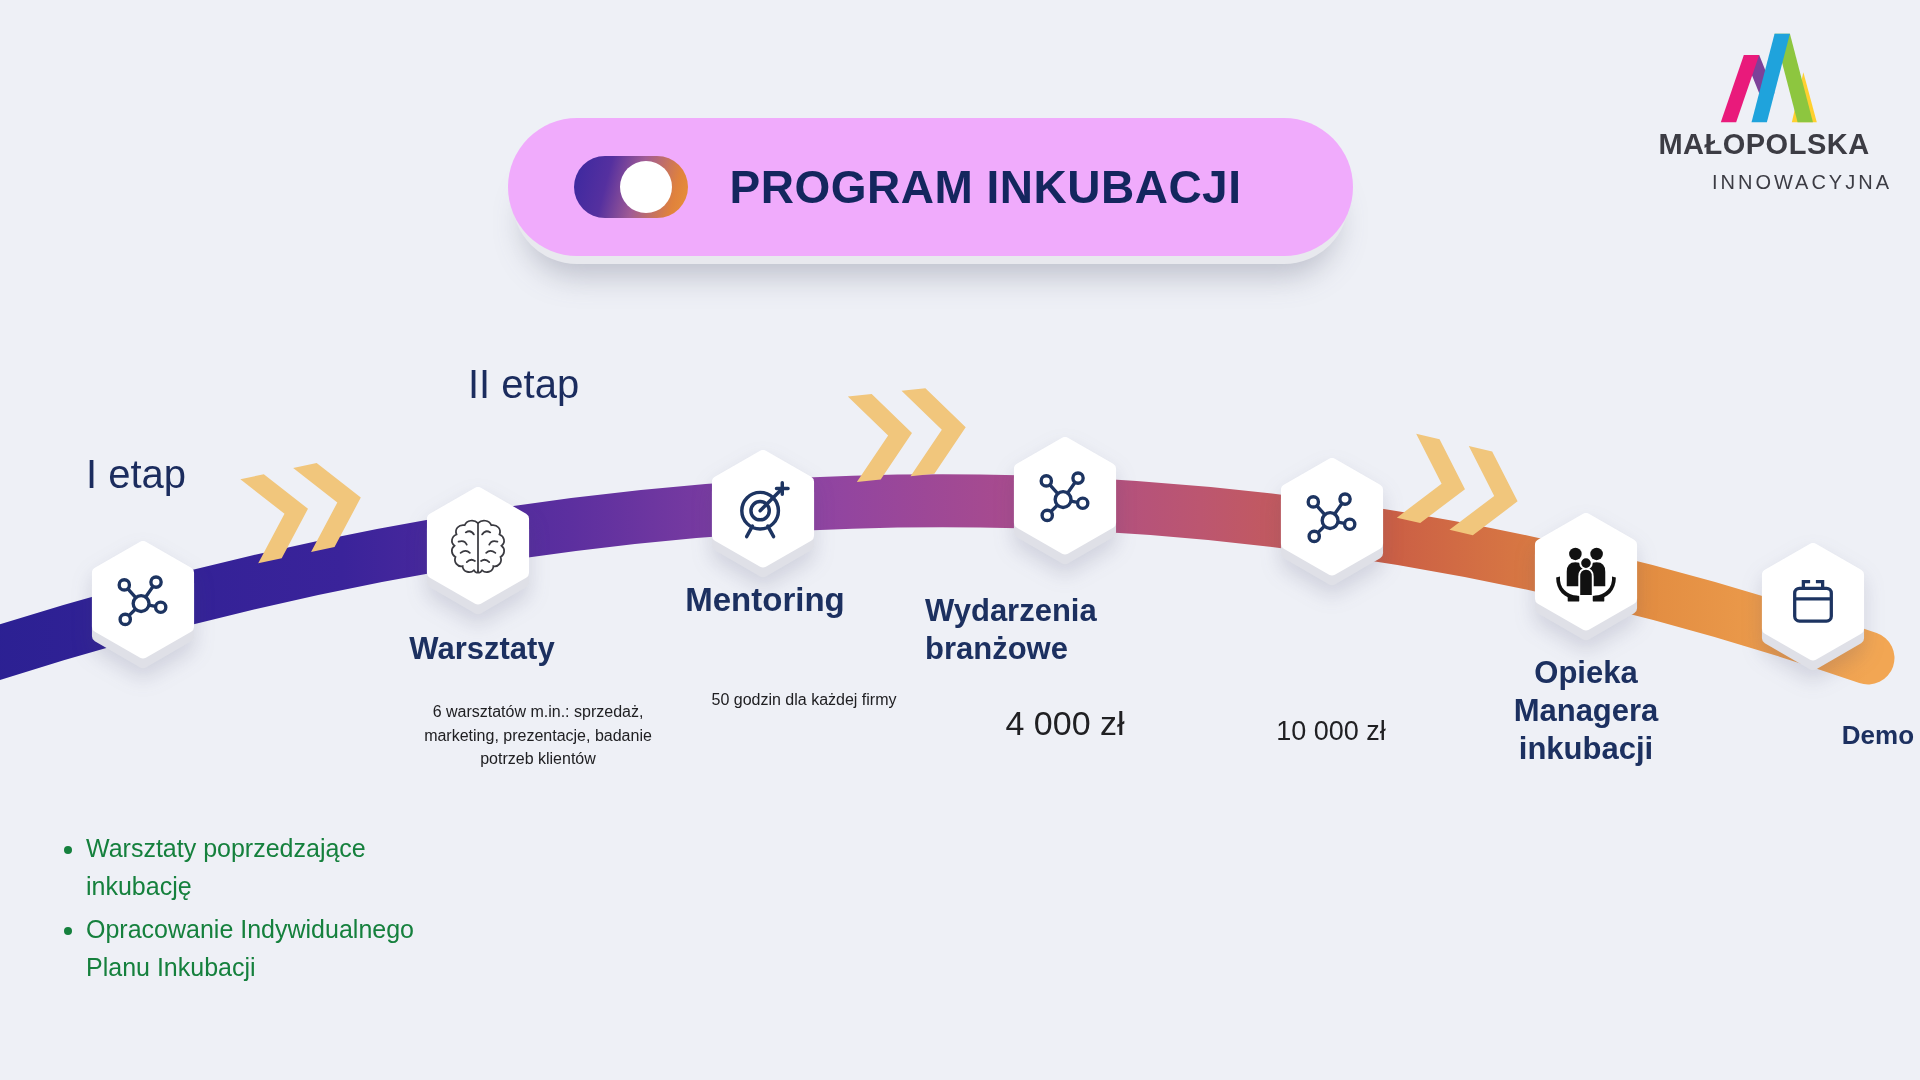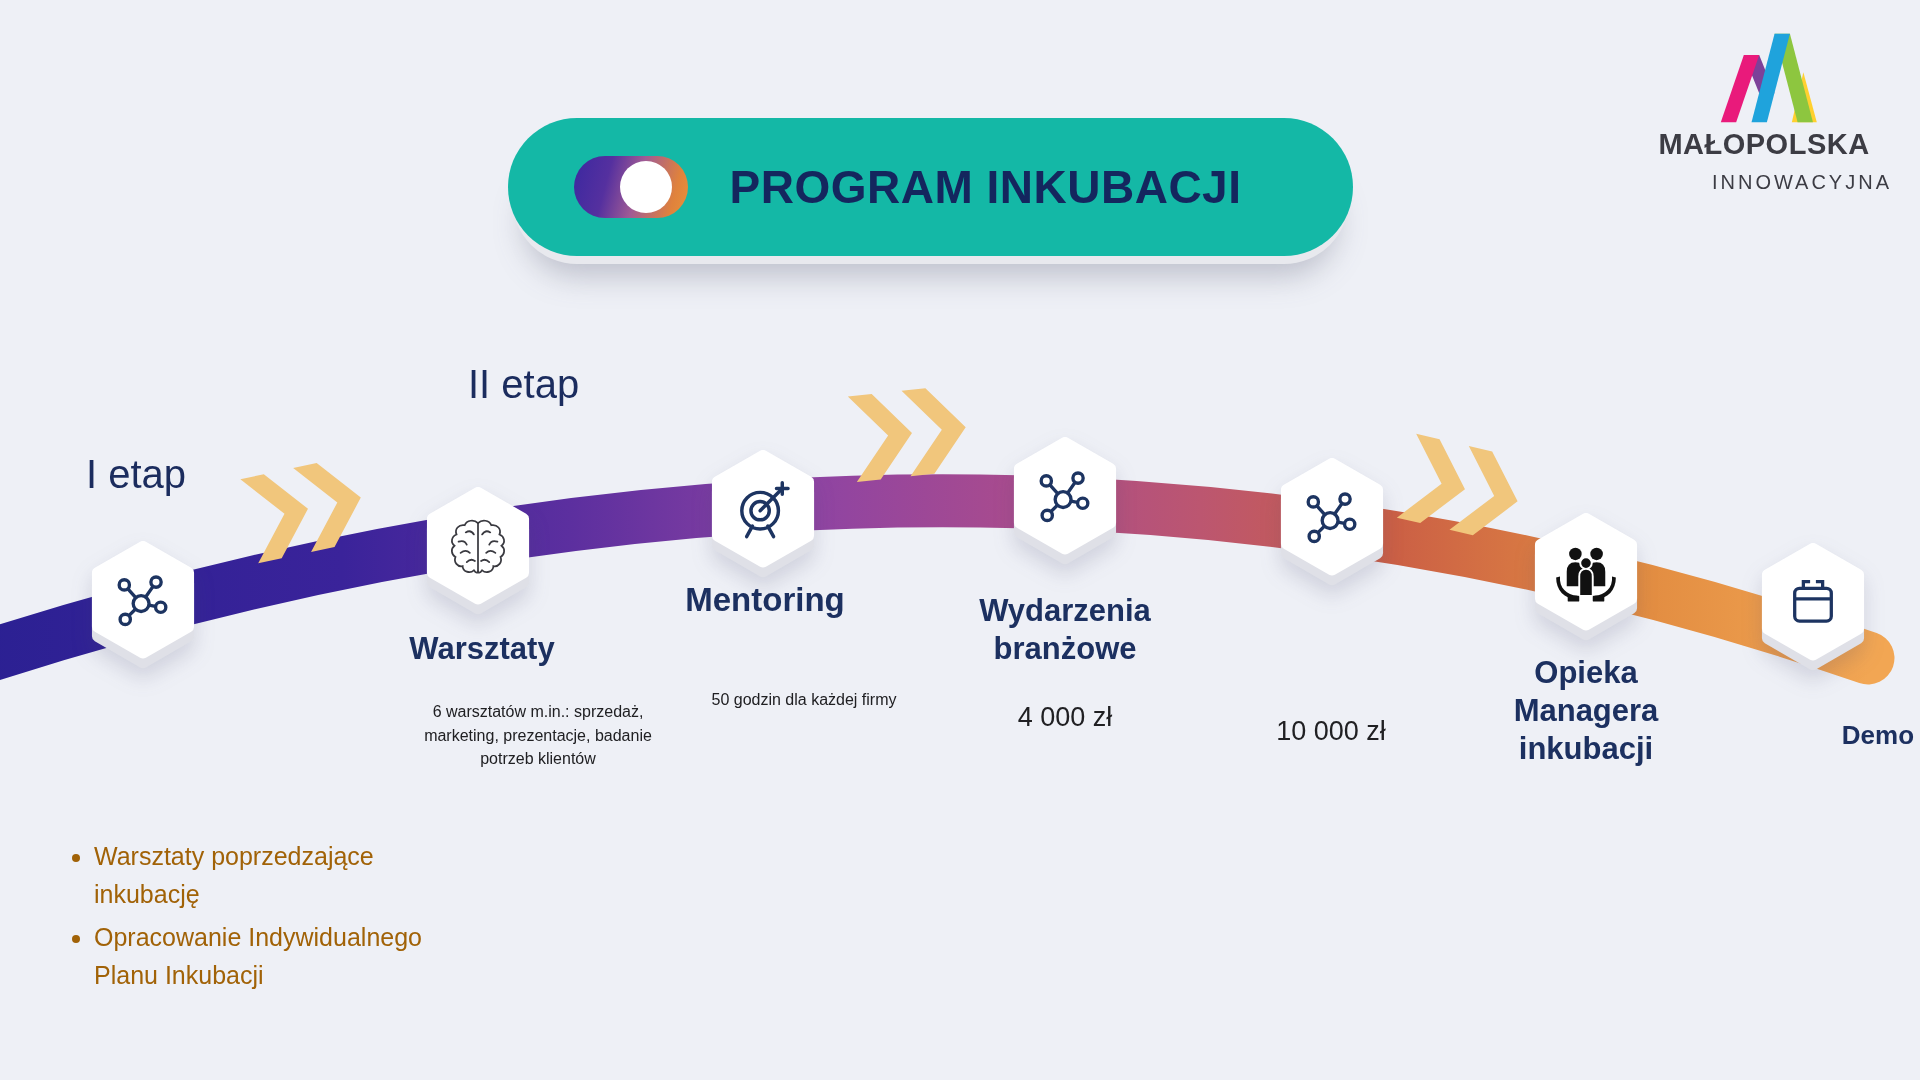--- a/index.html
+++ b/index.html
@@ -2,21 +2,21 @@
 <html><head>
 <meta charset="utf-8">
 <style>
   html,body{margin:0;padding:0;background:#eef0f6;}
   .stage{position:relative;width:1920px;height:1080px;background:#eef0f6;overflow:hidden;
          font-family:"Liberation Sans","DejaVu Sans",sans-serif;}
   svg{display:block;}
   .band-svg{position:absolute;left:0;top:0;width:1920px;height:1080px;}
 
   
-  .pill{position:absolute;left:508px;top:118px;width:845px;height:138px;background:#14b8a6;
+  .pill{position:absolute;left:508px;top:118px;width:845px;height:138px;background:#f0abfc;
         border-radius:70px;display:flex;align-items:center;padding-left:66px;padding-right:70px;
         box-sizing:border-box;box-shadow:0 12px 0 -4px #e8e9ee, 0 36px 30px -16px rgba(100,102,125,.35);}
   .toggle{position:relative;width:114px;height:62px;border-radius:31px;flex:0 0 auto;
           background:linear-gradient(105deg,#3b28a0 0%,#55309f 30%,#a05b95 55%,#e0823c 85%,#e8923a 100%);}
   .knob{position:absolute;left:46px;top:5px;width:52px;height:52px;border-radius:50%;background:#ffffff;}
   .pill-title{flex:1;text-align:center;font-size:46px;font-weight:700;letter-spacing:.5px;color:#14265e;}
 
   
   .logo{position:absolute;right:28px;top:30px;width:256px;}
   .logo svg{margin:0 auto;}
@@ -29,33 +29,33 @@
 
   .hex{position:absolute;width:116px;height:131px;filter:drop-shadow(0 10px 10px rgba(70,70,110,.18));}
   .hex1{left:85px;top:541px;}  .hex2{left:420px;top:487px;} .hex3{left:705px;top:450px;}
   .hex4{left:1007px;top:437px;}.hex5{left:1274px;top:458px;}.hex6{left:1528px;top:513px;}
   .hex7{left:1755px;top:543px;}
 
   .item-title{position:absolute;font-weight:700;color:#1c3060;font-size:31px;line-height:1.22;}
   .t1{left:76px;top:664px;width:290px;font-size:30px;line-height:1.18;}
   .t2{left:352px;top:630px;width:260px;text-align:center;}
   .t3{left:645px;top:580px;width:240px;text-align:center;font-size:33px;}
-  .t4{left:925px;top:592px;width:280px;text-align:center;}
+  .t4{left:925px;top:592px;width:280px;}
   .t5{left:1191px;top:614px;width:280px;text-align:center;}
   .t6{left:1486px;top:654px;width:200px;text-align:center;}
   .t7{left:1769px;top:720px;width:200px;text-align:right;font-size:26px;}
 
   .item-desc{position:absolute;color:#202023;font-size:16px;line-height:1.48;text-align:center;}
   .d2{left:404px;top:700px;width:268px;}
   .d3{left:704px;top:688px;width:200px;}
-  .d4{left:925px;top:698px;width:280px;text-align:center;font-size:27px;}
+  .d4{left:925px;top:698px;width:280px;text-align:center;font-size:34px;}
   .d5{left:1191px;top:712px;width:280px;text-align:center;font-size:27px;}
 
-  .bullets{position:absolute;left:52px;top:826px;width:330px;margin:12px;padding:0 0 0 30px;
-           color:#a16207;font-size:25px;line-height:1.5;}
+  .bullets{position:absolute;left:52px;top:826px;width:330px;margin:4px;padding:0 0 0 30px;
+           color:#15803d;font-size:25px;line-height:1.5;}
   .bullets li{margin-bottom:6px;}
 </style>
 </head>
 <body>
 
 <div class="stage">
 
   <svg width="0" height="0" style="position:absolute" aria-hidden="true">
     <defs>
       <linearGradient id="bandGrad" gradientUnits="userSpaceOnUse" x1="-40" y1="0" x2="1868" y2="0">

